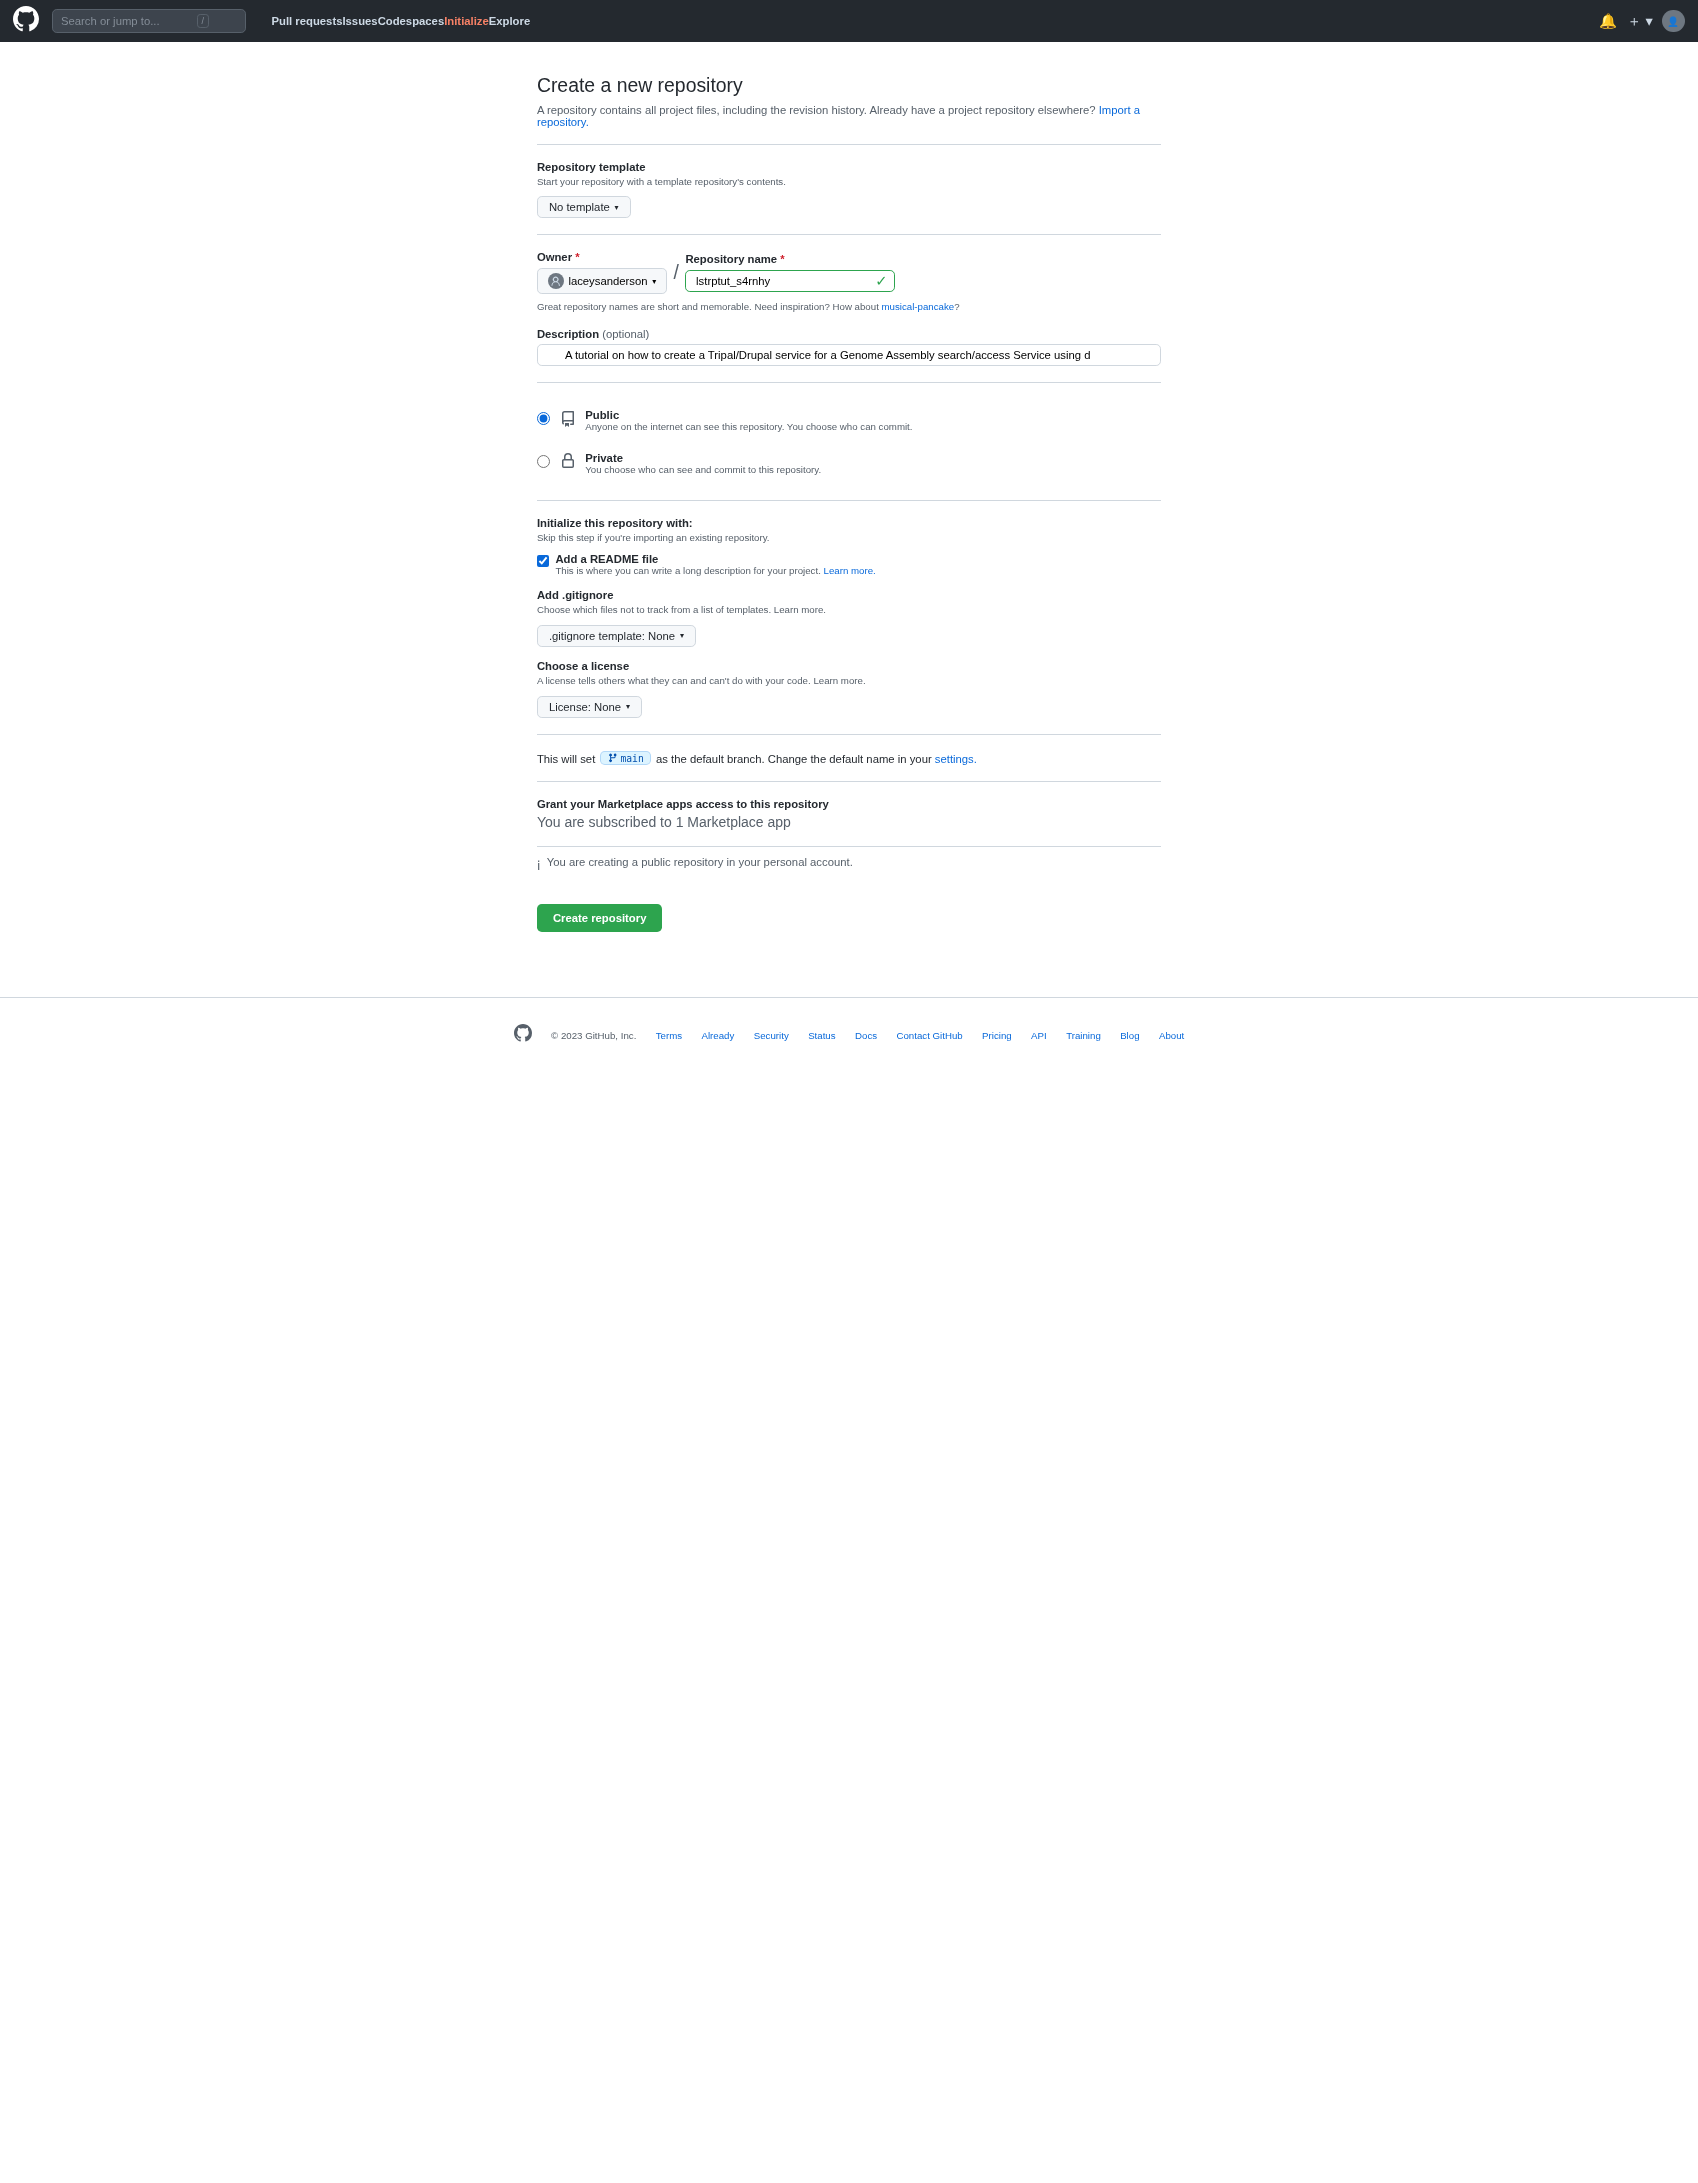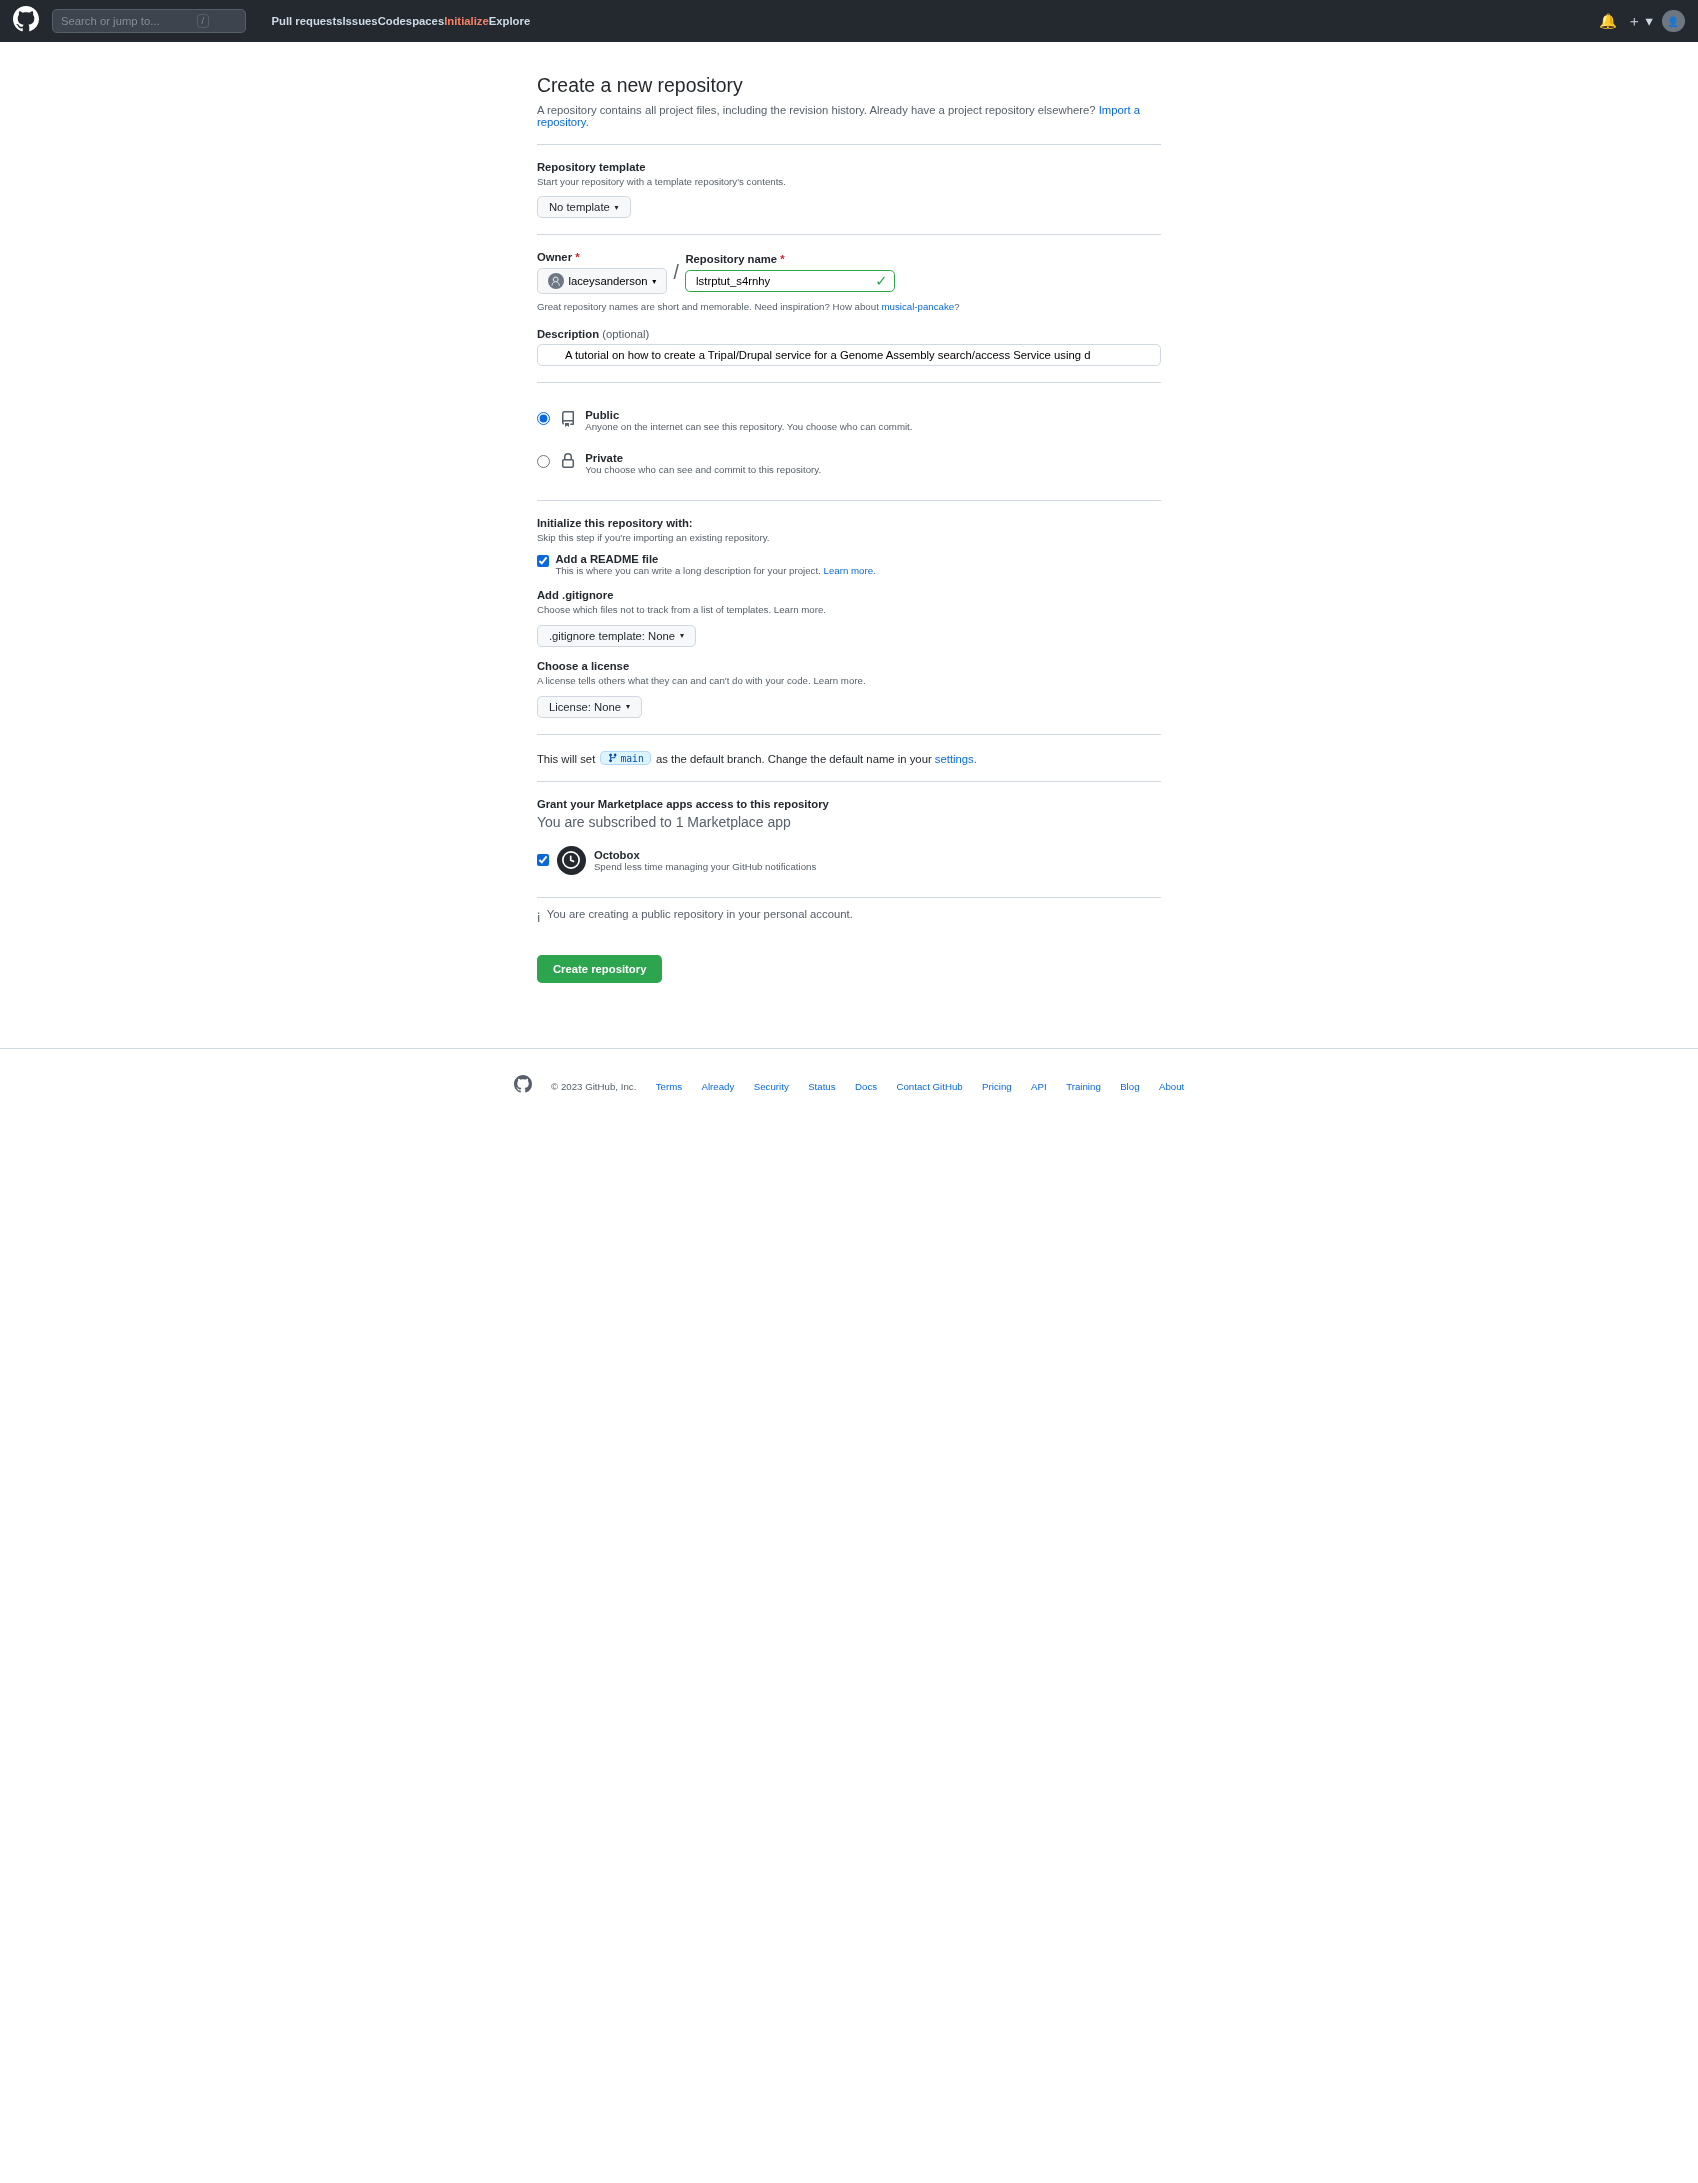--- a/index.html
+++ b/index.html
@@ -282,34 +282,20 @@
     <span>as the default branch. Change the default name in your</span>
     <a>settings.</a>
   </p>
 
   <hr class="divider">
 
   <div class="marketplace-section">
     <div class="marketplace-title">Grant your Marketplace apps access to this repository</div>
     <div class="marketplace-desc">You are subscribed to 1 Marketplace app</div>
 
-    <div class="marketplace-app">
-      <div class="marketplace-checkbox">
-        <input type="checkbox" checked="" style="">
-      </div>
-      <div class="app-avatar">
-        <svg width="18" height="18" viewBox="0 0 16 16" fill="white">
-            <path d="M8 0a8 8 0 1 1 0 16A8 8 0 0 1 8 0ZM1.5 8a6.5 6.5 0 1 0 13 0 6.5 6.5 0 0 0-13 0Zm7-3.25v2.992l2.028.812a.75.75 0 0 1-.557 1.392l-2.5-1A.751.751 0 0 1 7 8.25v-3.5a.75.75 0 0 1 1.5 0Z"></path>
-          </svg>
-      </div>
-      <div>
-        <div class="app-name">Octobox</div>
-        <div class="app-desc">Spend less time managing your GitHub notifications</div>
-      </div>
-    </div>
   </div>
 
   <div class="info-box">
     <span class="info-icon">ℹ</span>
     <span>You are creating a public repository in your personal account.</span>
   </div>
 
   <div style="margin-top: 13px;">
     <button class="create-btn">Create repository</button>
   </div>

